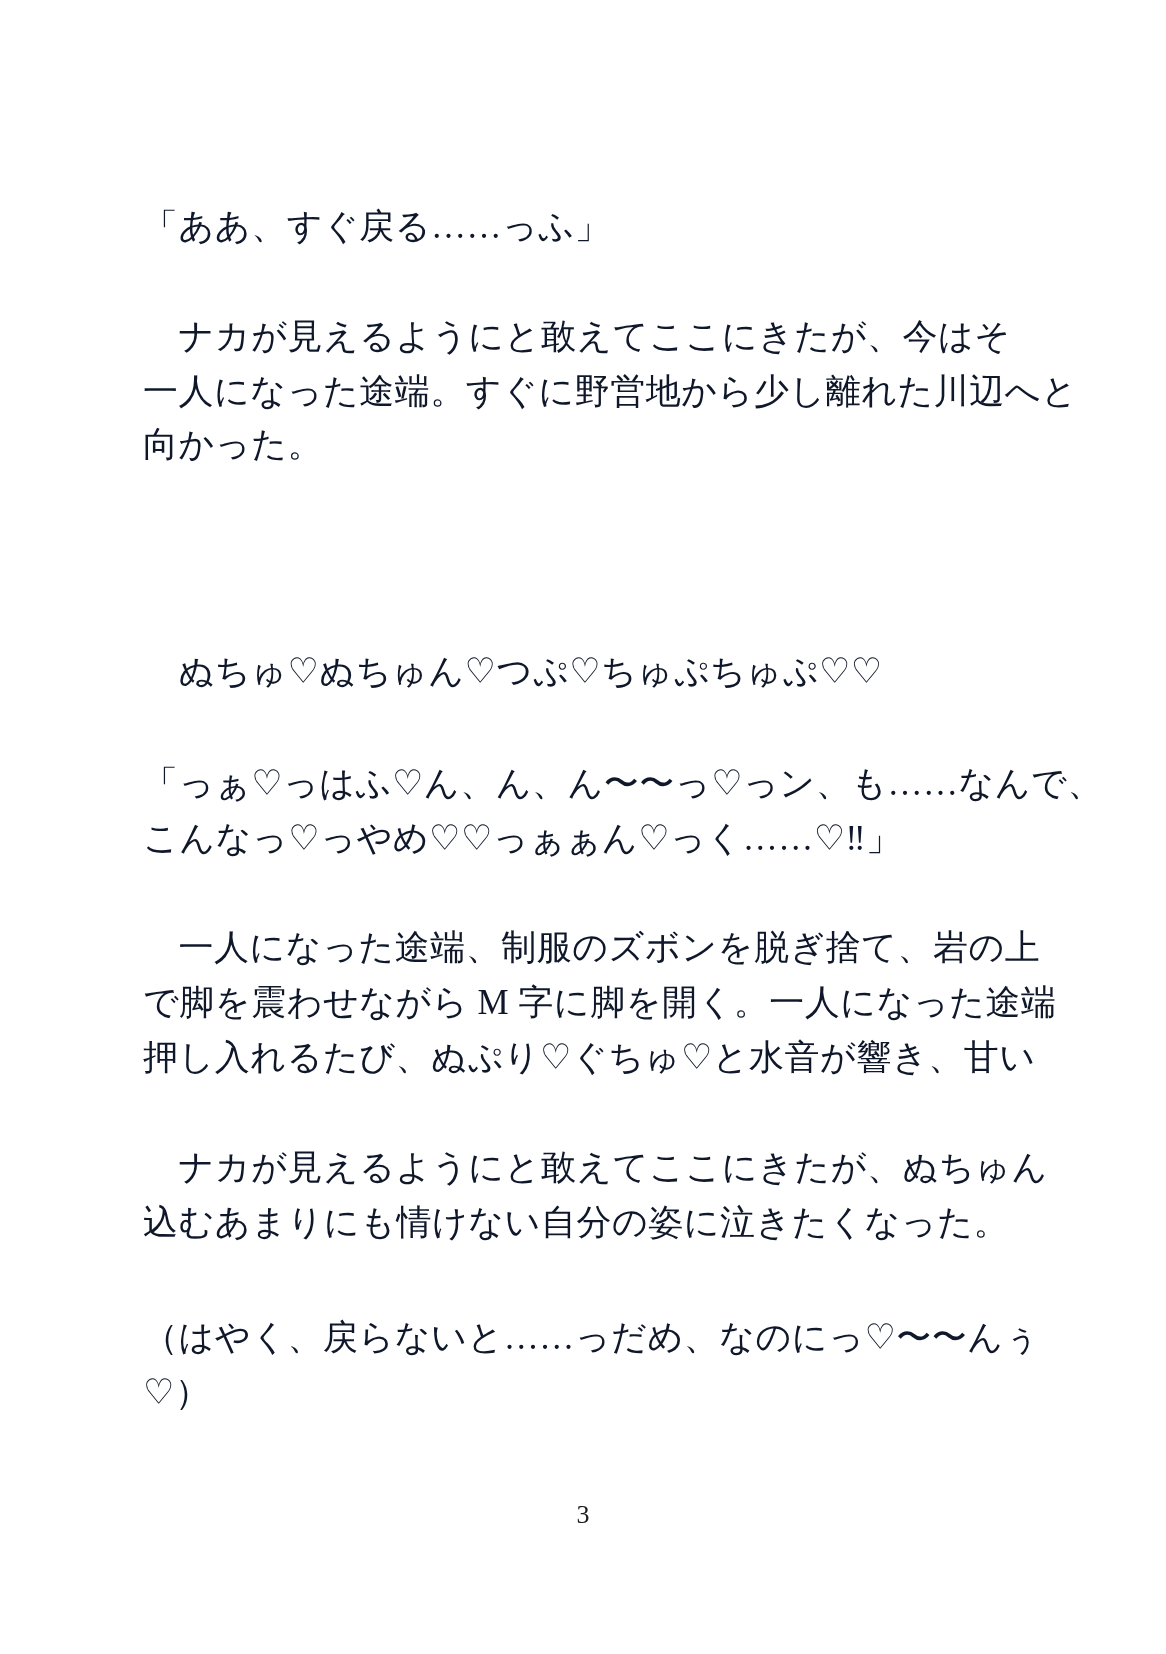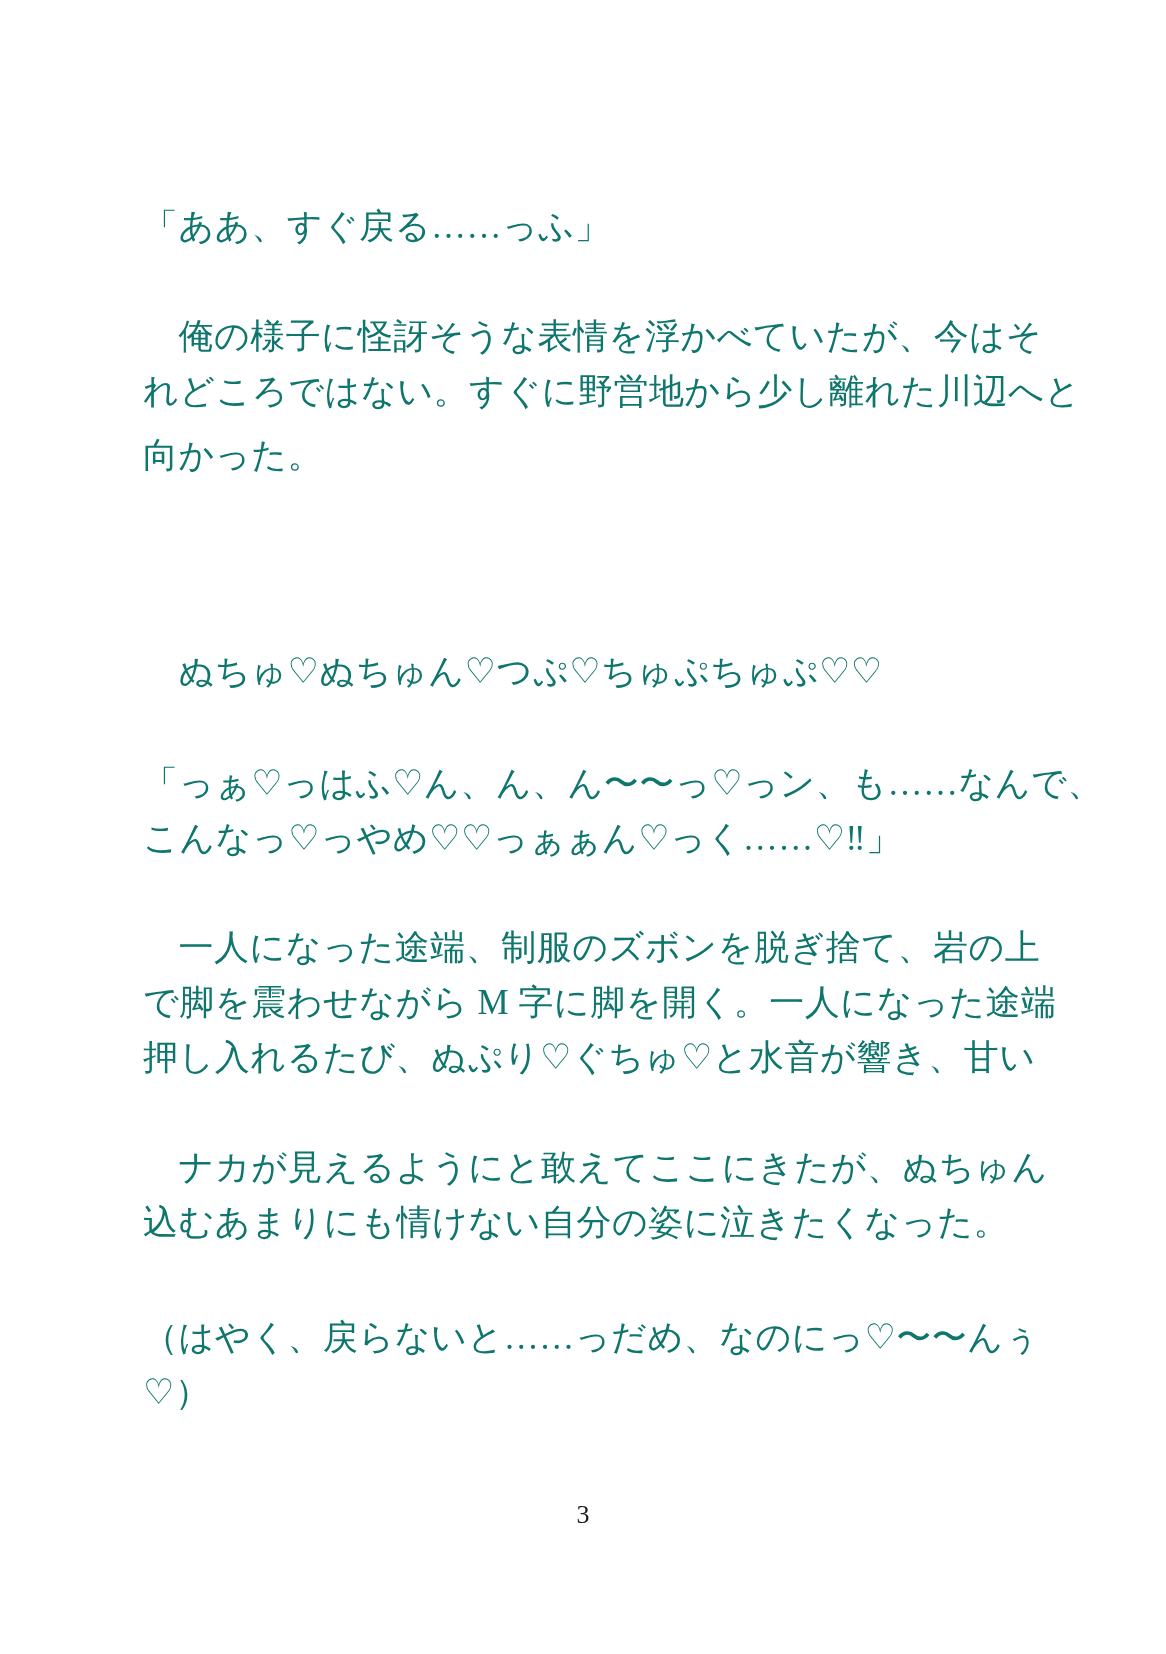--- a/index.html
+++ b/index.html
@@ -17,43 +17,43 @@
     color: #1c1c1c;
   }
   .line {
     position: absolute;
     left: 143px;
     width: 890px;
     font-size: 35px;
     line-height: 55px;
     letter-spacing: 0.5px;
     white-space: pre;
-    color: #0f766e;
+    color: #0f172a;
   }
   .page-number {
     position: absolute;
     top: 1495px;
     left: 0;
     width: 100%;
     text-align: center;
     font-size: 26px;
     line-height: 40px;
     color: #1c1c1c;
   }
 </style>
 </head>
 <body>
 
 <div class="page">
 
   <div class="line" style="top:199px">「ああ、すぐ戻る……っふ」</div>
 
-  <div class="line" style="top:309px">　俺の様子に怪訝そうな表情を浮かべていたが、今はそ</div>
-  <div class="line" style="top:364px">れどころではない。すぐに野営地から少し離れた川辺へと</div>
-  <div class="line" style="top:428px">向かった。</div>
+  <div class="line" style="top:309px">　ナカが見えるようにと敢えてここにきたが、今はそ</div>
+  <div class="line" style="top:364px">一人になった途端。すぐに野営地から少し離れた川辺へと</div>
+  <div class="line" style="top:417px">向かった。</div>
 
   <div class="line" style="top:756px">「っぁ♡っはふ♡ん、ん、ん〜〜っ♡っン、も……なんで、</div>
 
   <div class="line" style="top:644px">　ぬちゅ♡ぬちゅん♡つぷ♡ちゅぷちゅぷ♡♡</div>
   <div class="line" style="top:811px">こんなっ♡っやめ♡♡っぁぁん♡っく……♡‼」</div>
 
   <div class="line" style="top:920px">　一人になった途端、制服のズボンを脱ぎ捨て、岩の上</div>
   <div class="line" style="top:975px">で脚を震わせながら M 字に脚を開く。一人になった途端</div>
   <div class="line" style="top:1030px">押し入れるたび、ぬぷり♡ぐちゅ♡と水音が響き、甘い</div>
 

